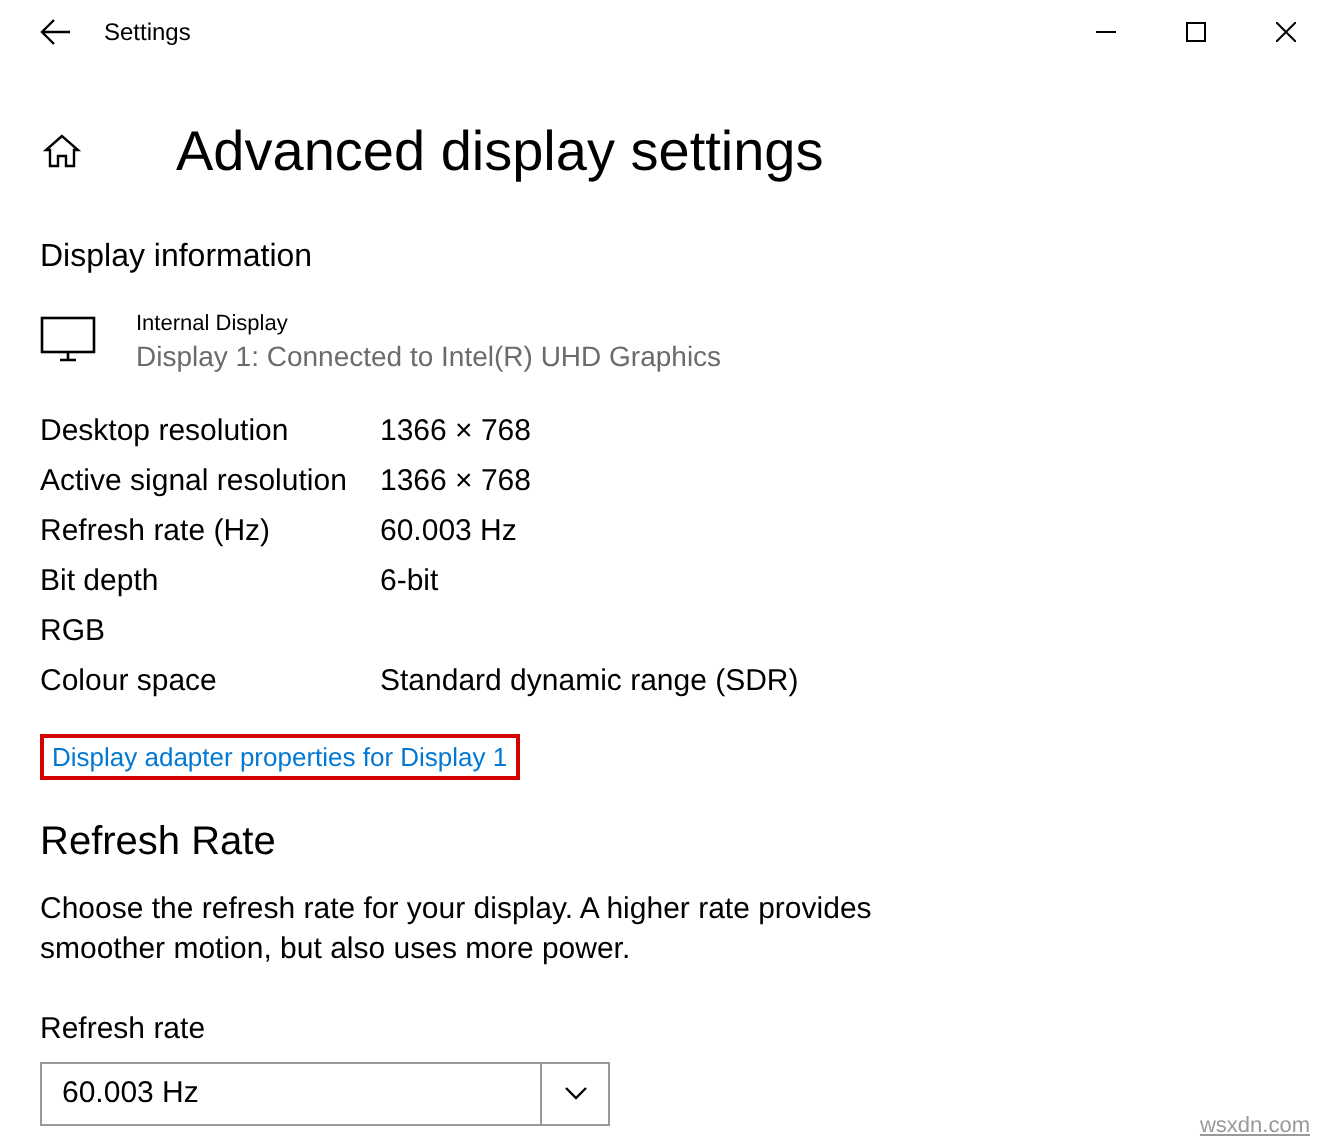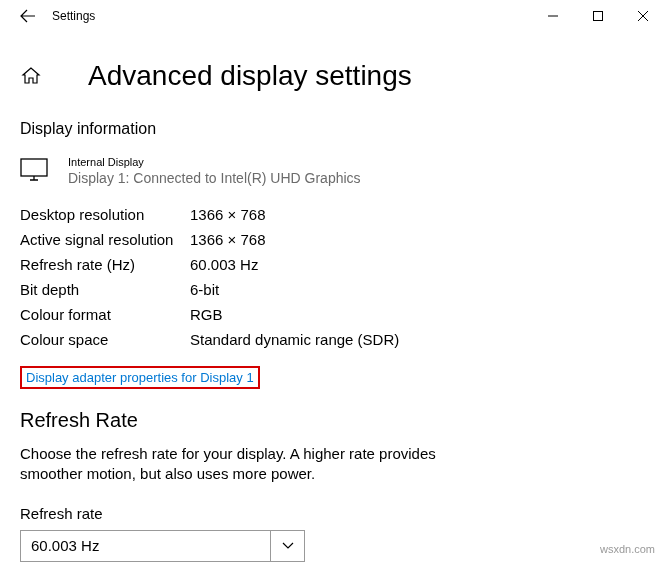--- a/index.html
+++ b/index.html
@@ -155,24 +155,25 @@
       top: 0;
       width: 34px;
       height: 100%;
       border-left: 1px solid #999;
       display: flex;
       align-items: center;
       justify-content: center;
     }
     .watermark {
       position: absolute;
-      bottom: 16px;
+      bottom: 2px;
       right: 10px;
       font-size: 11px;
       color: #999;
+      text-decoration: underline;
     }
   </style>
 </head>
 <body>
 
 <div class="titlebar">
   <div class="back-btn">
     <svg width="16" height="16" viewBox="0 0 16 16">
       <path d="M7 2 L1 8 L7 14 M1 8 L15 8" stroke="#000" stroke-width="1.2" fill="none"></path>
     </svg>
@@ -233,21 +234,20 @@
   </div>
   <div class="spec-row">
     <div class="spec-label">Refresh rate (Hz)</div>
     <div class="spec-value">60.003 Hz</div>
   </div>
   <div class="spec-row">
     <div class="spec-label">Bit depth</div>
     <div class="spec-value">6-bit</div>
   </div>
   <div class="spec-row">
-    <div class="spec-label">Colour format</div>
     <div class="spec-value">RGB</div>
   </div>
   <div class="spec-row">
     <div class="spec-label">Colour space</div>
     <div class="spec-value">Standard dynamic range (SDR)</div>
   </div>
 
   <a class="adapter-link">Display adapter properties for Display 1</a>
 
   <div class="refresh-section">

